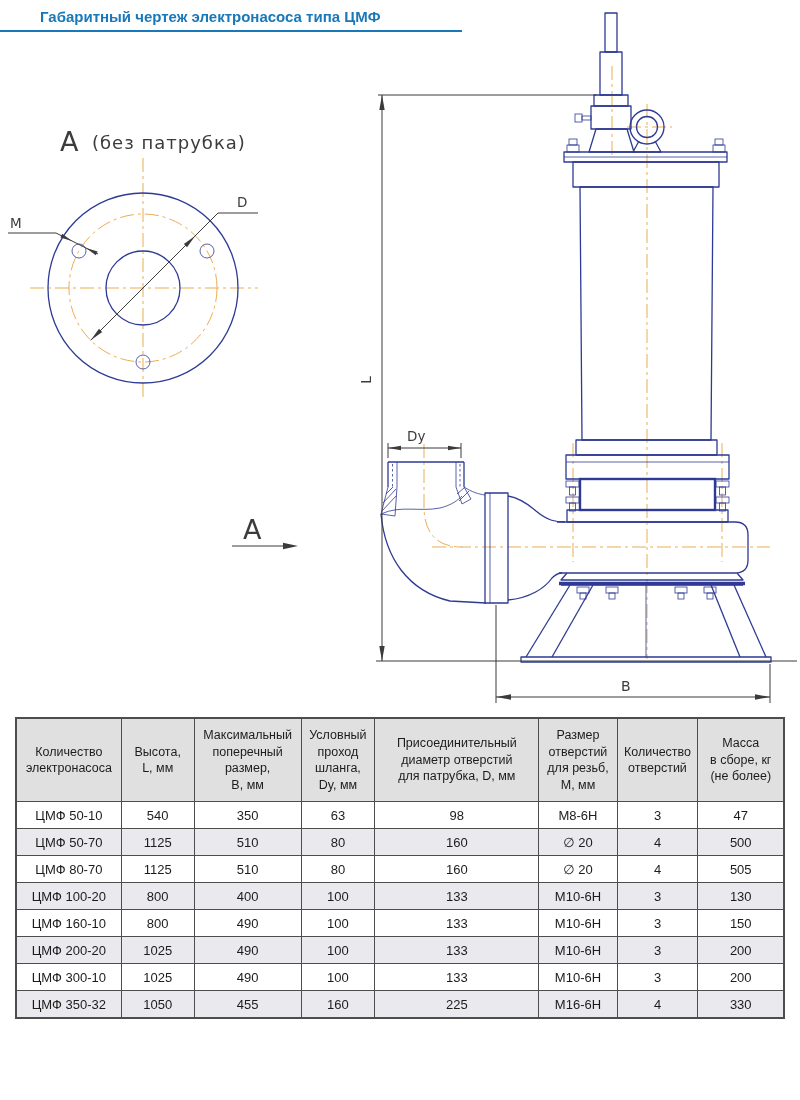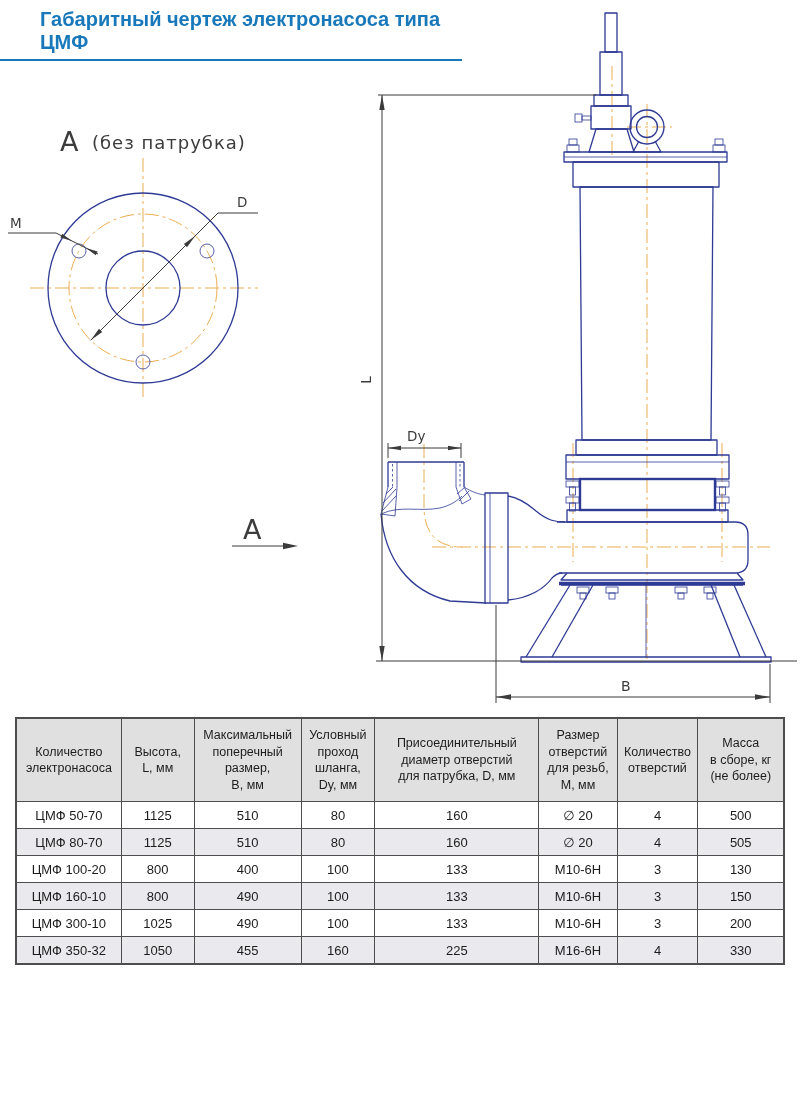--- a/index.html
+++ b/index.html
@@ -1,19 +1,19 @@
 <!DOCTYPE html>
 <html><head>
 <meta charset="utf-8">
 <style>
   html,body{margin:0;padding:0;background:#fff;}
   body{width:800px;height:1100px;position:relative;overflow:hidden;
        font-family:"Liberation Sans",sans-serif;color:#1c1c1c;}
   .page-title{position:absolute;top:6px;left:0;width:422px;
-      padding:2px 0 5px 40px;font-size:20px;font-weight:bold;color:#1878ba;
+      padding:2px 0 5px 40px;font-size:15px;font-weight:bold;color:#1878ba;
       border-bottom:2px solid #1878ba;}
   .drawing{position:absolute;top:0;left:0;}
   svg text{font-family:"DejaVu Sans",sans-serif;fill:#3c3c3c;}
   .ln{stroke:#2e3a94;fill:none;stroke-width:1.3;stroke-linejoin:round;}
   .lnthin{stroke:#2e3a94;fill:none;stroke-width:.8;}
   .lnthick{stroke:#2e3a94;fill:none;stroke-width:2.4;}
   .seal{stroke:#2e3a94;fill:none;stroke-width:3.5;}
   .cl{stroke:#e9a43e;fill:none;stroke-width:.9;stroke-dasharray:14 4 3 4;}
   .dim{stroke:#3b3b3b;fill:none;stroke-width:1;}
   .dimf{fill:#3b3b3b;stroke:none;}
@@ -230,20 +230,30 @@
 М, мм</th>
         <th>Количество
 отверстий</th>
         <th>Масса
 в сборе, кг
 (не более)</th>
       </tr>
     </thead>
     <tbody>
         <tr>
+          <td>ЦМФ 50-10</td>
+          <td>540</td>
+          <td>350</td>
+          <td>63</td>
+          <td>98</td>
+          <td>М8-6Н</td>
+          <td>3</td>
+          <td>47</td>
+        </tr>
+        <tr>
           <td>ЦМФ 50-70</td>
           <td>1125</td>
           <td>510</td>
           <td>80</td>
           <td>160</td>
           <td>∅ 20</td>
           <td>4</td>
           <td>500</td>
         </tr>
         <tr>
@@ -270,20 +280,30 @@
           <td>ЦМФ 160-10</td>
           <td>800</td>
           <td>490</td>
           <td>100</td>
           <td>133</td>
           <td>М10-6Н</td>
           <td>3</td>
           <td>150</td>
         </tr>
         <tr>
+          <td>ЦМФ 200-20</td>
+          <td>1025</td>
+          <td>490</td>
+          <td>100</td>
+          <td>133</td>
+          <td>М10-6Н</td>
+          <td>3</td>
+          <td>200</td>
+        </tr>
+        <tr>
           <td>ЦМФ 300-10</td>
           <td>1025</td>
           <td>490</td>
           <td>100</td>
           <td>133</td>
           <td>М10-6Н</td>
           <td>3</td>
           <td>200</td>
         </tr>
         <tr>

